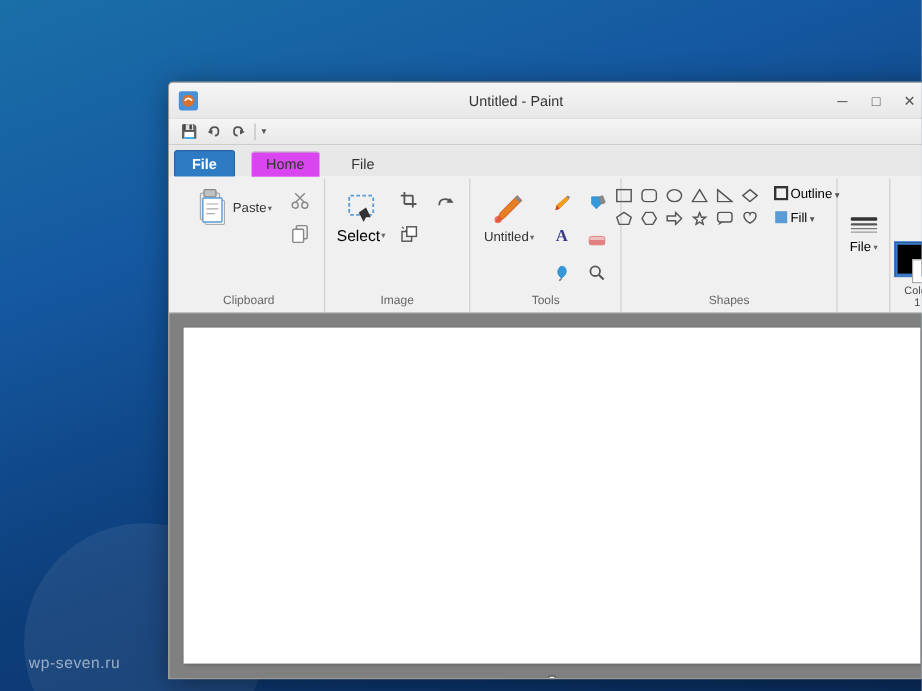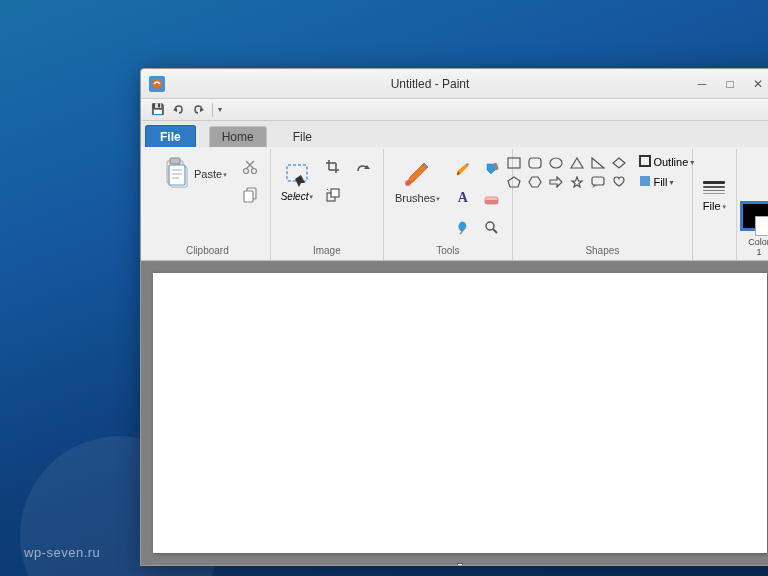--- a/index.html
+++ b/index.html
@@ -143,21 +143,21 @@
       margin-right: 13px;
     }
     .tab.file {
       background: #2e7bc4;
       color: white;
       font-weight: 600;
       border-color: #2463a8;
       padding: 4px 14px;
     }
     .tab.active {
-      background: #a3a3a3;
+      background: #d946ef;
       border-color: #c0c0c0;
       border-bottom: 1px solid #f0f0f0;
       margin-bottom: -1px;
     }
 
     
     .ribbon-content {
       display: flex;
       align-items: stretch;
       padding: 2px 4px 0;
@@ -418,21 +418,21 @@
 
       <div class="ribbon-group">
         <div class="group-content">
 
           <div style="display:flex;flex-direction:column;align-items:center;cursor:pointer;padding:2px 3px;border-radius:3px;border:1px solid transparent;height:56px;justify-content:center;min-width:36px;">
             <svg width="28" height="28" viewBox="0 0 28 28">
               <rect x="4" y="4" width="20" height="16" rx="1" fill="none" stroke="#5b9bd5" stroke-width="1.5" stroke-dasharray="3,2"></rect>
               <polygon points="12,20 16,28 18,24 22,24 18,16" fill="#333" transform="translate(0,-2)"></polygon>
             </svg>
             <div style="display:flex;align-items:center;gap:1px;margin-top:2px;">
-              <span style="font-size:10px;font-style:italic;">Select</span>
+              <span style="font-size:13px;">Select</span>
               <span class="drop-arrow">▾</span>
             </div>
           </div>
 
           <div class="btn-column">
             <div class="ribbon-btn-sm" title="Crop">
               <svg width="16" height="16" viewBox="0 0 16 16">
                 <line x1="4" y1="1" x2="4" y2="11" stroke="#555" stroke-width="1.5"></line>
                 <line x1="4" y1="11" x2="14" y2="11" stroke="#555" stroke-width="1.5"></line>
                 <line x1="1" y1="4" x2="11" y2="4" stroke="#555" stroke-width="1.5"></line>
@@ -463,21 +463,21 @@
 
           <div class="ribbon-btn">
             <div class="ribbon-btn-icon">
               <svg width="30" height="30" viewBox="0 0 30 30">
                 <path d="M22 4 L26 8 L12 22 Q8 26 4 26 Q6 22 8 18 Z" fill="#e67e22" stroke="#c0392b" stroke-width="0.5"></path>
                 <path d="M22 4 L26 8 L24 10 L20 6 Z" fill="#888"></path>
                 <ellipse cx="6" cy="24" rx="3" ry="3" fill="#e74c3c" opacity="0.7"></ellipse>
               </svg>
             </div>
             <div style="display:flex;align-items:center;gap:1px;">
-              <span style="font-size:11px;">Brushes</span>
+              <span style="font-size:11px;">Untitled</span>
               <span class="drop-arrow">▾</span>
             </div>
           </div>
 
           <div style="display:grid;grid-template-columns:1fr 1fr;gap:1px;align-content:start;margin-top:2px;">
 
             <div class="ribbon-btn-sm" title="Pencil">
               <svg width="15" height="15" viewBox="0 0 15 15">
                 <path d="M2 13 L3 9 L11 2 L13 4 L5 12 Z" fill="#f39c12" stroke="#e67e22" stroke-width="0.5"></path>
                 <polygon points="11,2 13,4 14,2 12,1" fill="#888"></polygon>

